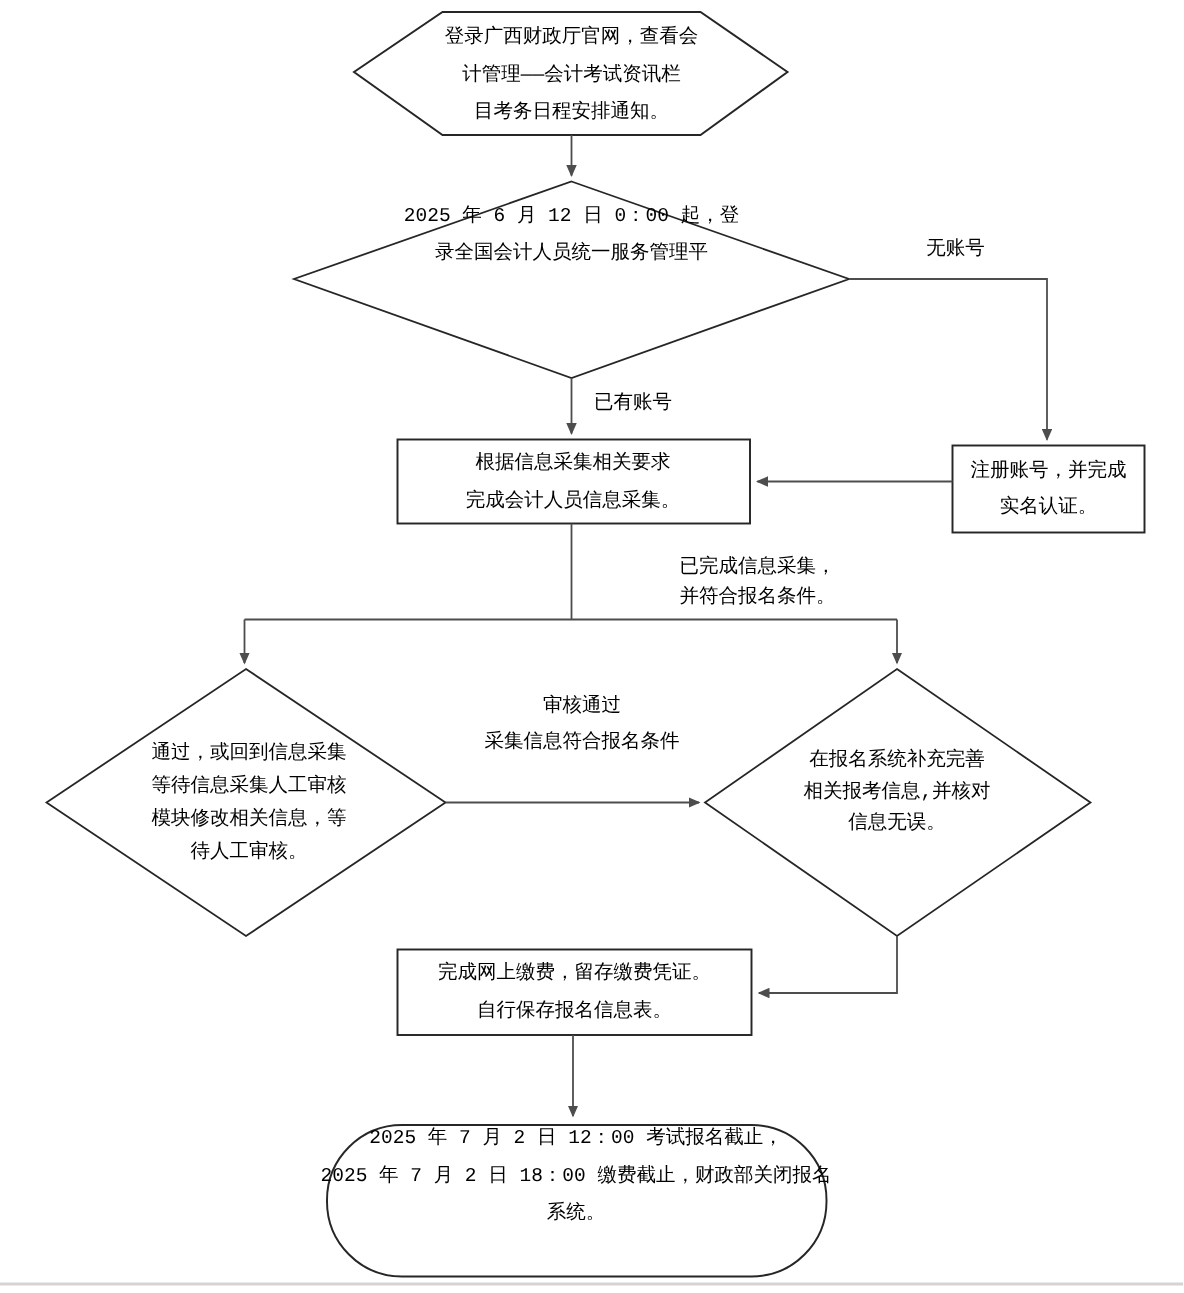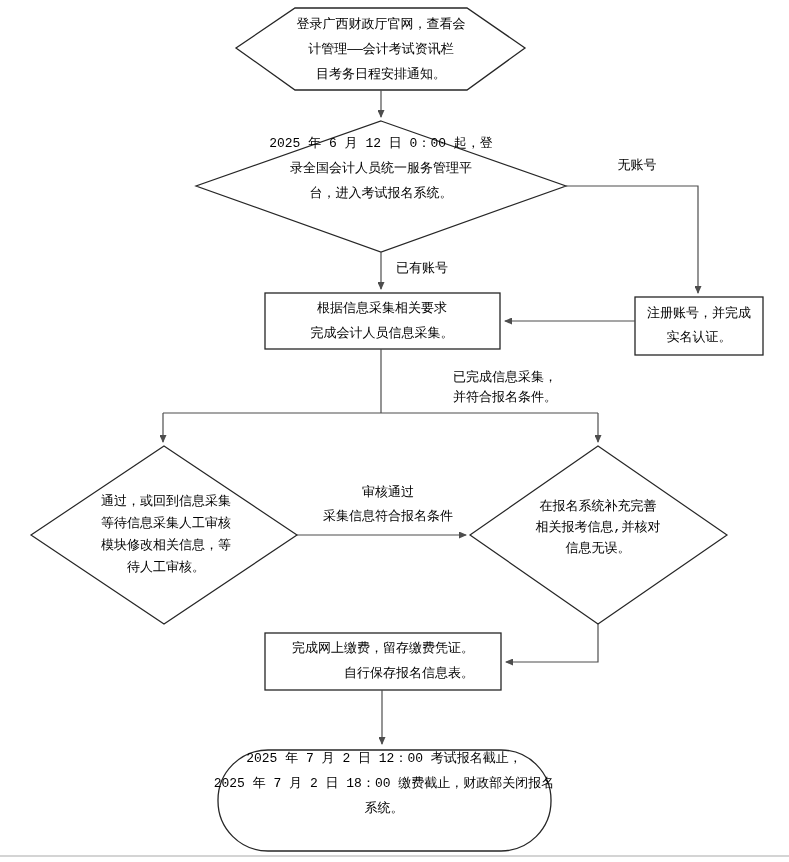--- a/index.html
+++ b/index.html
@@ -80,21 +80,20 @@
 
   <div class="txt lh25" style="left:381px; top:12px;">
     <span class="ln">登录广西财政厅官网，查看会</span>
     <span class="ln">计管理——会计考试资讯栏</span>
     <span class="ln">目考务日程安排通知。</span>
   </div>
 
   <div class="txt lh25" style="left:381px; top:131px;">
     <span class="ln">2025 年 6 月 12 日 0：00 起，登</span>
     <span class="ln">录全国会计人员统一服务管理平</span>
-    <span class="ln">台，进入考试报名系统。</span>
   </div>
 
   <div class="txt lh20" style="left:637px; top:156px;">
     <span class="ln">无账号</span>
   </div>
 
   <div class="txt lh20" style="left:422px; top:259px;">
     <span class="ln">已有账号</span>
   </div>
 
@@ -114,32 +113,32 @@
     <span class="ln">并符合报名条件。</span>
   </div>
 
   <div class="txt lh22" style="left:166px; top:491px;">
     <span class="ln">通过，或回到信息采集</span>
     <span class="ln">等待信息采集人工审核</span>
     <span class="ln">模块修改相关信息，等</span>
     <span class="ln">待人工审核。</span>
   </div>
 
-  <div class="txt lh24" style="left:388px; top:481px;">
+  <div class="txt lh24" style="left:388px; top:459px;">
     <span class="ln">审核通过</span>
     <span class="ln">采集信息符合报名条件</span>
   </div>
 
   <div class="txt lh21" style="left:598px; top:496px;">
     <span class="ln">在报名系统补充完善</span>
     <span class="ln">相关报考信息,并核对</span>
     <span class="ln">信息无误。</span>
   </div>
 
-  <div class="txt lh25" style="left:383px; top:636px;text-align:right;">
+  <div class="txt lh25" style="left:383px; top:636px;">
     <span class="ln">完成网上缴费，留存缴费凭证。</span>
     <span class="ln">自行保存报名信息表。</span>
   </div>
 
   <div class="txt lh25" style="left:384px; top:746px;">
     <span class="ln">2025 年 7 月 2 日 12：00 考试报名截止，</span>
     <span class="ln">2025 年 7 月 2 日 18：00 缴费截止，财政部关闭报名</span>
     <span class="ln">系统。</span>
   </div>
 

